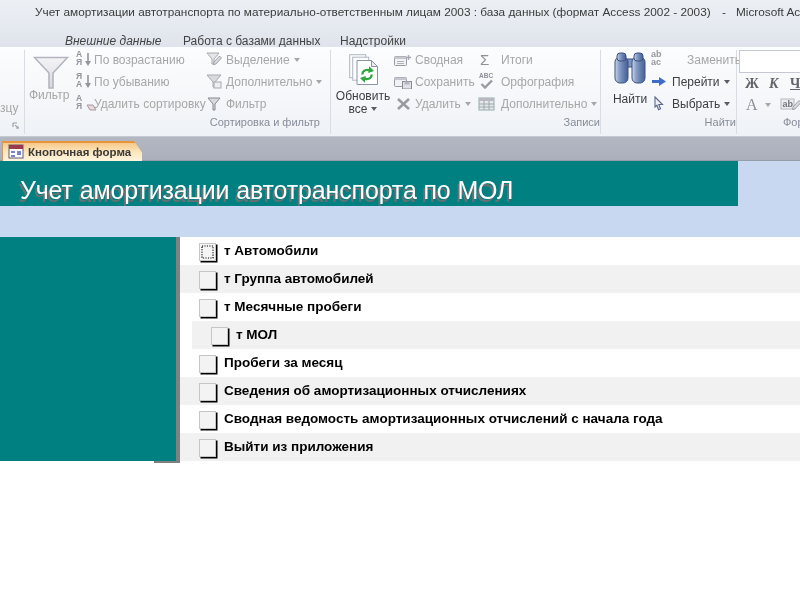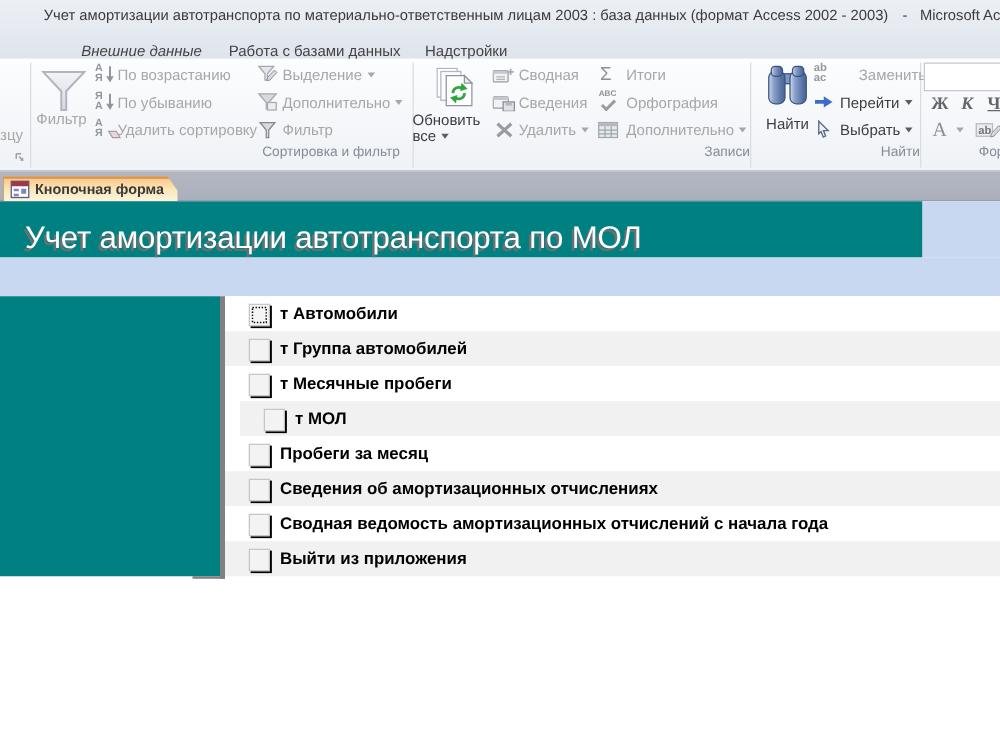--- a/index.html
+++ b/index.html
@@ -114,23 +114,23 @@
     <rect x="3.7" y="3.2" width="16" height="23" fill="#fdfdfe" stroke="#aeb6c2"></rect>
     <polygon points="8,6.5 22.5,6.5 28.5,12.5 28.5,30.5 8,30.5" fill="#fff" stroke="#8a94a2"></polygon>
     <polygon points="22.5,6.5 22.5,12.5 28.5,12.5" fill="#e8edf3" stroke="#8a94a2"></polygon>
     <g stroke="#2fa63e" stroke-width="2.2" fill="none">
       <path d="M13.3 20.5 A4.7 4.7 0 0 1 21.4 17.4"></path>
       <path d="M22.7 20.5 A4.7 4.7 0 0 1 14.6 23.6"></path>
     </g>
     <polygon points="20.2,12.2 25.0,17.0 19.2,19.0" fill="#2fa63e"></polygon>
     <polygon points="15.8,28.8 11.0,24.0 16.8,22.0" fill="#2fa63e"></polygon>
   </svg>
-  <div class="ritem" style="left:330px;width:66px;top:43px;text-align:left;color:#3e3e42;line-height:12.5px;">Обновить<br>все<span class="darr darrd"></span></div>
+  <div class="ritem" style="left:330px;width:66px;top:43px;text-align:center;color:#3e3e42;line-height:12.5px;">Обновить<br>все<span class="darr darrd"></span></div>
   <div class="ritem" style="left:415px;top:6px;">Сводная</div>
-  <div class="ritem" style="left:415px;top:28px;">Сведения</div>
+  <div class="ritem" style="left:415px;top:28px;">Сохранить</div>
   <div class="ritem" style="left:415px;top:50px;">Удалить<span class="darr"></span></div>
   <svg class="icn" style="left:394px;top:7px;" width="18" height="13">
       <rect x="0.5" y="2.5" width="12" height="9" rx="1" fill="#f2f2f5" stroke="#9a9aa4"></rect>
       <rect x="0.5" y="2.5" width="12" height="2.5" fill="#c6c6d0"></rect>
       <path d="M3 7.5 h7 M3 9.5 h7" stroke="#b2b2bc" stroke-width="1"></path>
       <path d="M14.5 1 v5 M12 3.5 h5" stroke="#a8a8b2" stroke-width="1.4"></path>
     </svg>
   <svg class="icn" style="left:394px;top:29px;" width="18" height="13">
       <rect x="0.5" y="1.5" width="12" height="9" rx="1" fill="#f2f2f5" stroke="#9a9aa4"></rect>
       <rect x="0.5" y="1.5" width="12" height="2.5" fill="#c6c6d0"></rect>

